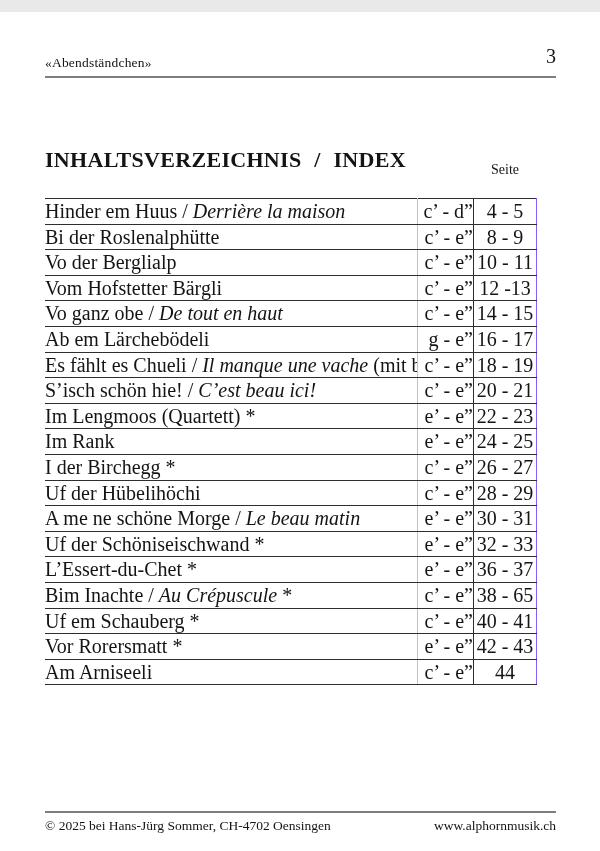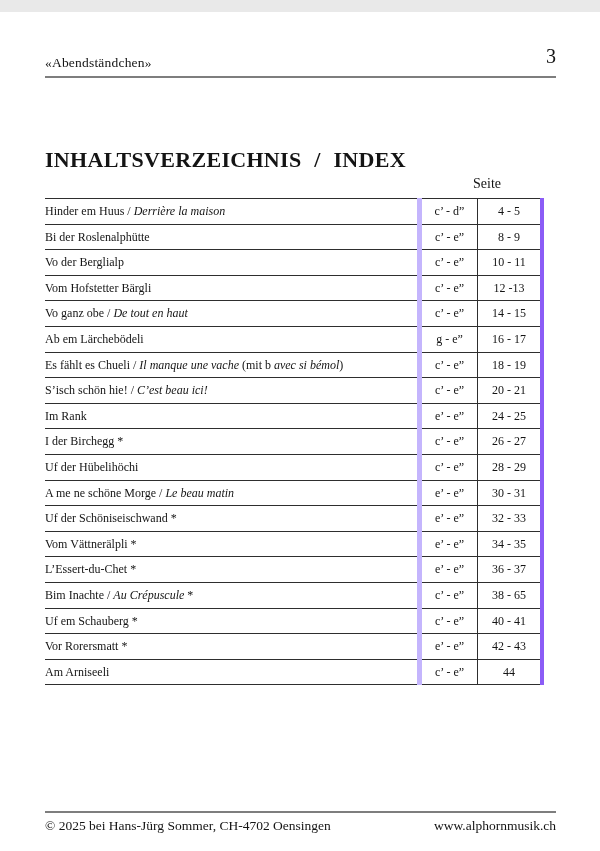--- a/index.html
+++ b/index.html
@@ -26,49 +26,49 @@
     height: 2px; background: #7e7e7e;
   }
   .rule-header { top: 64px; }
   .rule-footer { top: 799px; }
   .doc-title {
     position: absolute; left: 45px; top: 135px;
     font-size: 22px; font-weight: bold;
     letter-spacing: 0.3px; word-spacing: 7px;
   }
   .seite-label {
-    position: absolute; left: 473px; top: 164px;
-    width: 64px; text-align: left;
+    position: absolute; left: 473px; top: 150px;
+    width: 64px; text-align: center;
     font-size: 14px;
   }
   table.toc {
     position: absolute; left: 45px; top: 186px;
     width: 492px;
     border-collapse: collapse;
     table-layout: fixed;
-    font-size: 12px;
+    font-size: 20px;
     border-top: 1px solid #2e2e2e;
   }
   table.toc td {
     height: 24.6px;
     line-height: 24.6px;
     border-bottom: 1px solid #2e2e2e;
     white-space: nowrap;
     overflow: hidden;
     padding: 0;
   }
   td.col-title { width: 372px; padding-left: 3px; }
   td.col-range {
-    width: 55px; text-align: center;
-    border-left: 5px solid #c4b5fd;
+    width: 55px; text-align: right;
+    border-left: 1px solid #c4b5fd;
     border-right: 1px solid #2e2e2e;
   }
   td.col-pages {
     width: 62px; text-align: center;
-    border-right: 4px solid #8b5cf6;
+    border-right: 1px solid #8b5cf6;
   }
   .it { font-style: italic; }
   .note {
     position: absolute; left: 45px; top: 736px;
     font-size: 14.5px; line-height: 26px;
   }
   .page-footer {
     position: absolute; left: 45px; right: 44px; top: 806px;
     display: flex; justify-content: space-between;
     font-size: 13.5px;
@@ -125,20 +125,25 @@
           <td class="col-title"><span>Es fählt es Chueli / </span><span class="it">Il manque une vache</span><span> (mit b </span><span class="it">avec si bémol</span><span>)</span></td>
           <td class="col-range">c’ - e”</td>
           <td class="col-pages">18 - 19</td>
         </tr>
         <tr>
           <td class="col-title"><span>S’isch schön hie! / </span><span class="it">C’est beau ici!</span></td>
           <td class="col-range">c’ - e”</td>
           <td class="col-pages">20 - 21</td>
         </tr>
         <tr>
+          <td class="col-title"><span>Im Lengmoos (Quartett) *</span></td>
+          <td class="col-range">e’ - e”</td>
+          <td class="col-pages">22 - 23</td>
+        </tr>
+        <tr>
           <td class="col-title"><span>Im Rank</span></td>
           <td class="col-range">e’ - e”</td>
           <td class="col-pages">24 - 25</td>
         </tr>
         <tr>
           <td class="col-title"><span>I der Birchegg *</span></td>
           <td class="col-range">c’ - e”</td>
           <td class="col-pages">26 - 27</td>
         </tr>
         <tr>
@@ -148,25 +153,20 @@
         </tr>
         <tr>
           <td class="col-title"><span>A me ne schöne Morge / </span><span class="it">Le beau matin</span></td>
           <td class="col-range">e’ - e”</td>
           <td class="col-pages">30 - 31</td>
         </tr>
         <tr>
           <td class="col-title"><span>Uf der Schöniseischwand *</span></td>
           <td class="col-range">e’ - e”</td>
           <td class="col-pages">32 - 33</td>
-        </tr>
-        <tr>
-          <td class="col-title"><span>Vom Vättnerälpli *</span></td>
-          <td class="col-range">e’ - e”</td>
-          <td class="col-pages">34 - 35</td>
         </tr>
         <tr>
           <td class="col-title"><span>L’Essert-du-Chet *</span></td>
           <td class="col-range">e’ - e”</td>
           <td class="col-pages">36 - 37</td>
         </tr>
         <tr>
           <td class="col-title"><span>Bim Inachte / </span><span class="it">Au Crépuscule</span><span> *</span></td>
           <td class="col-range">c’ - e”</td>
           <td class="col-pages">38 - 65</td>

